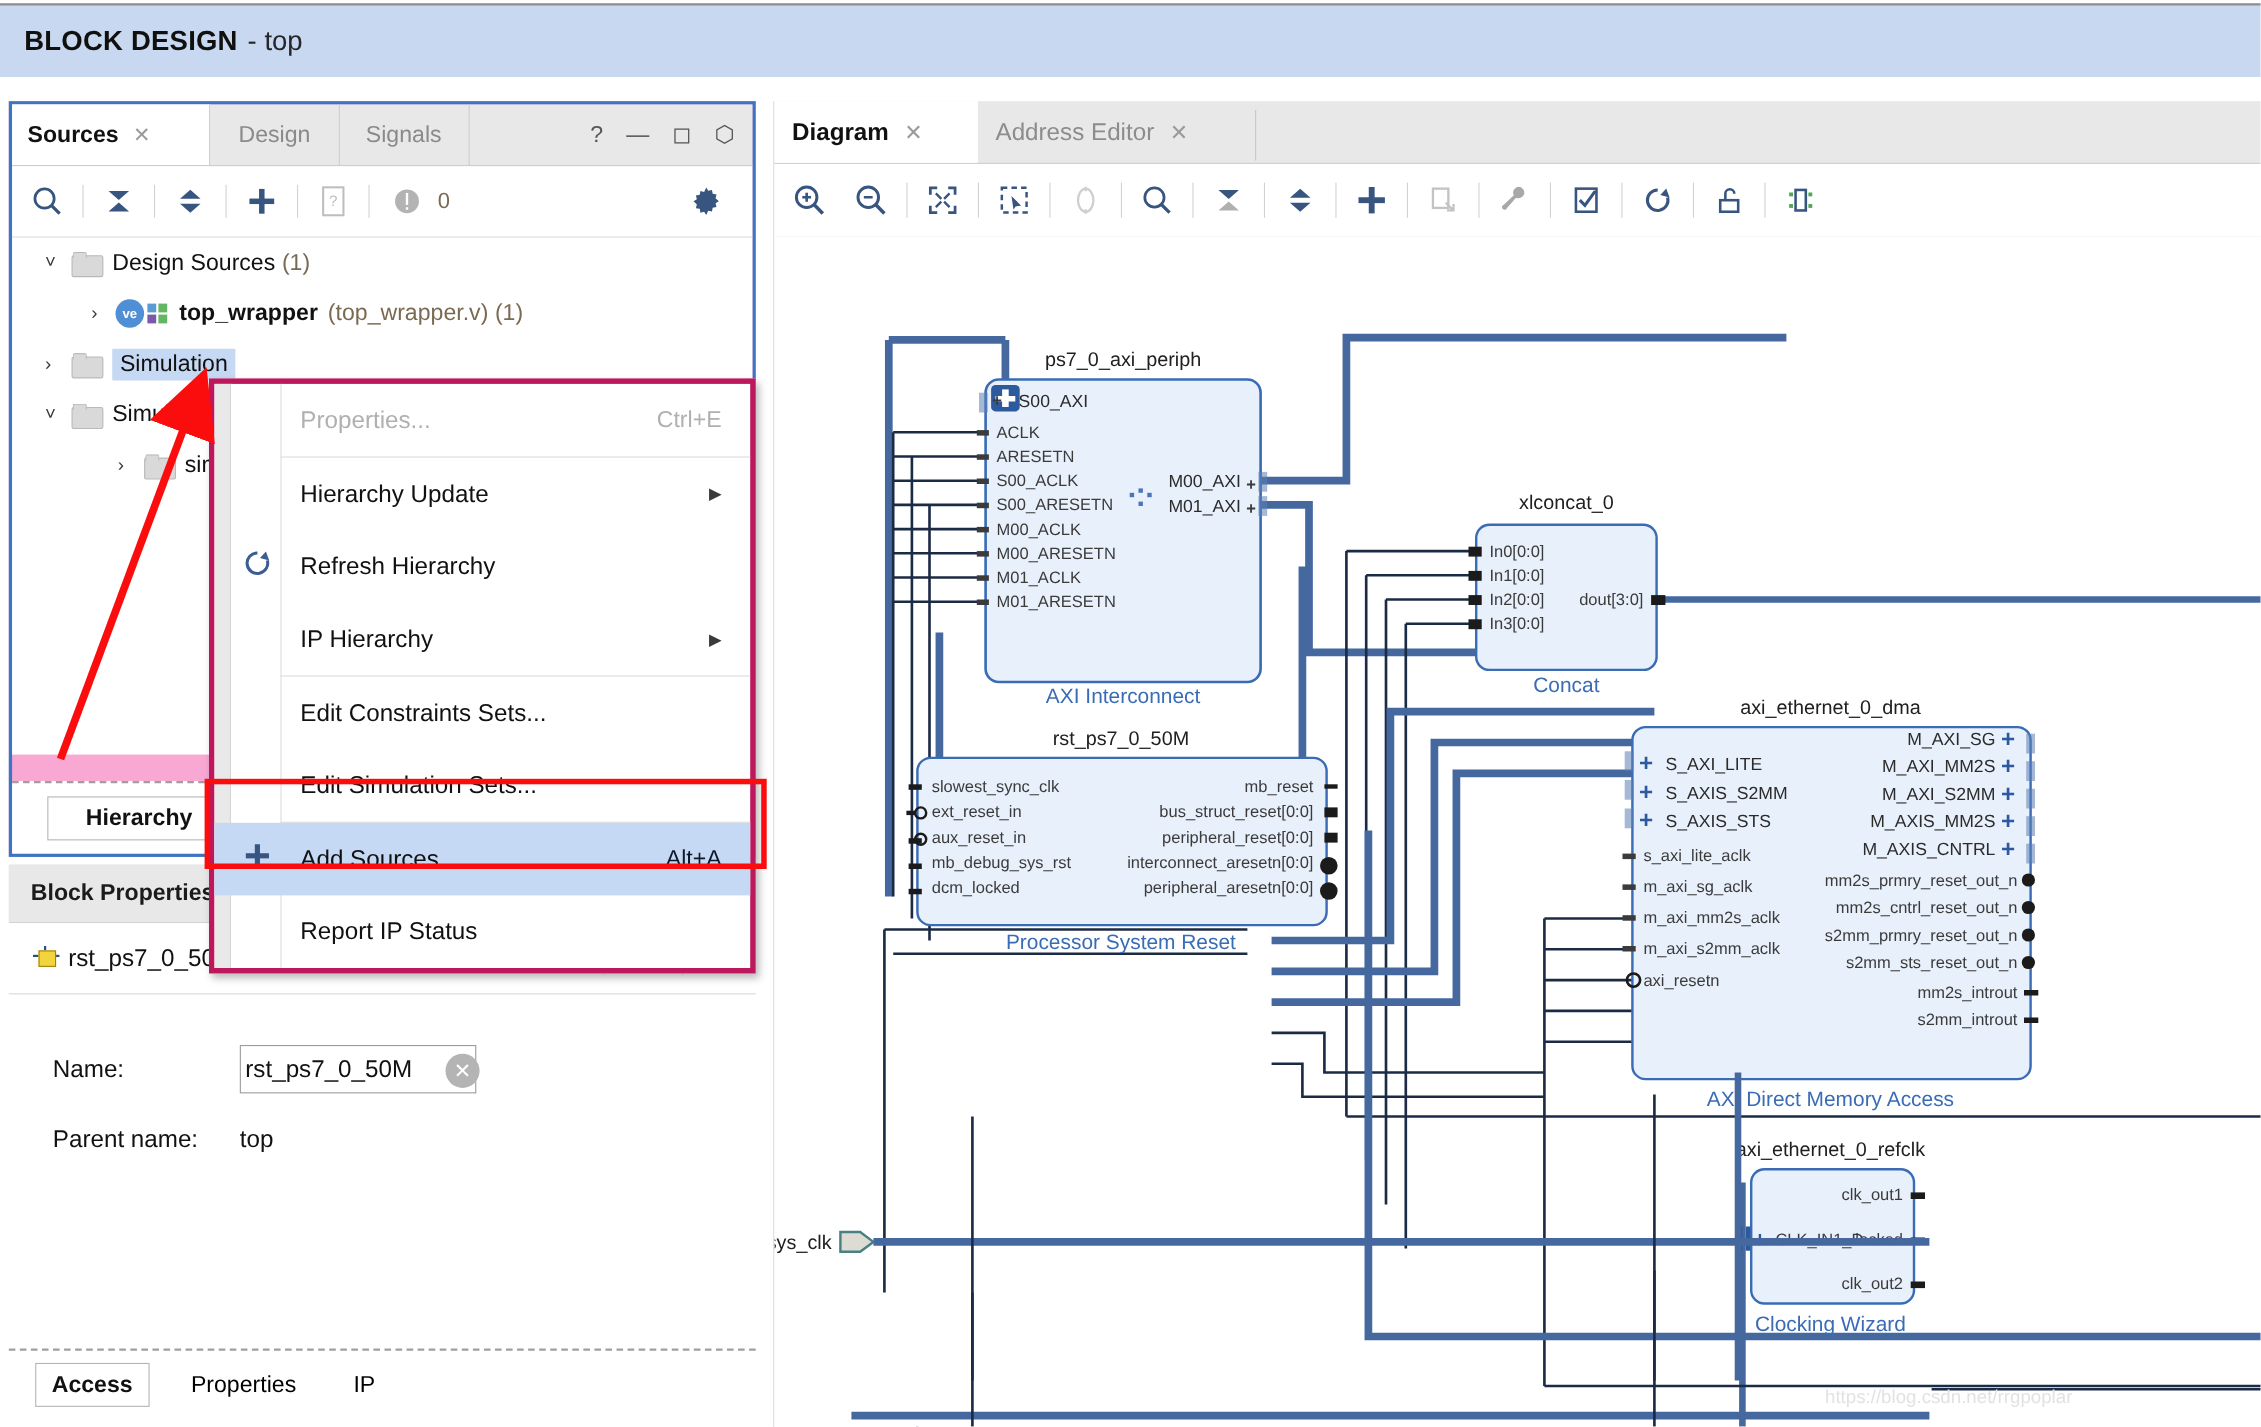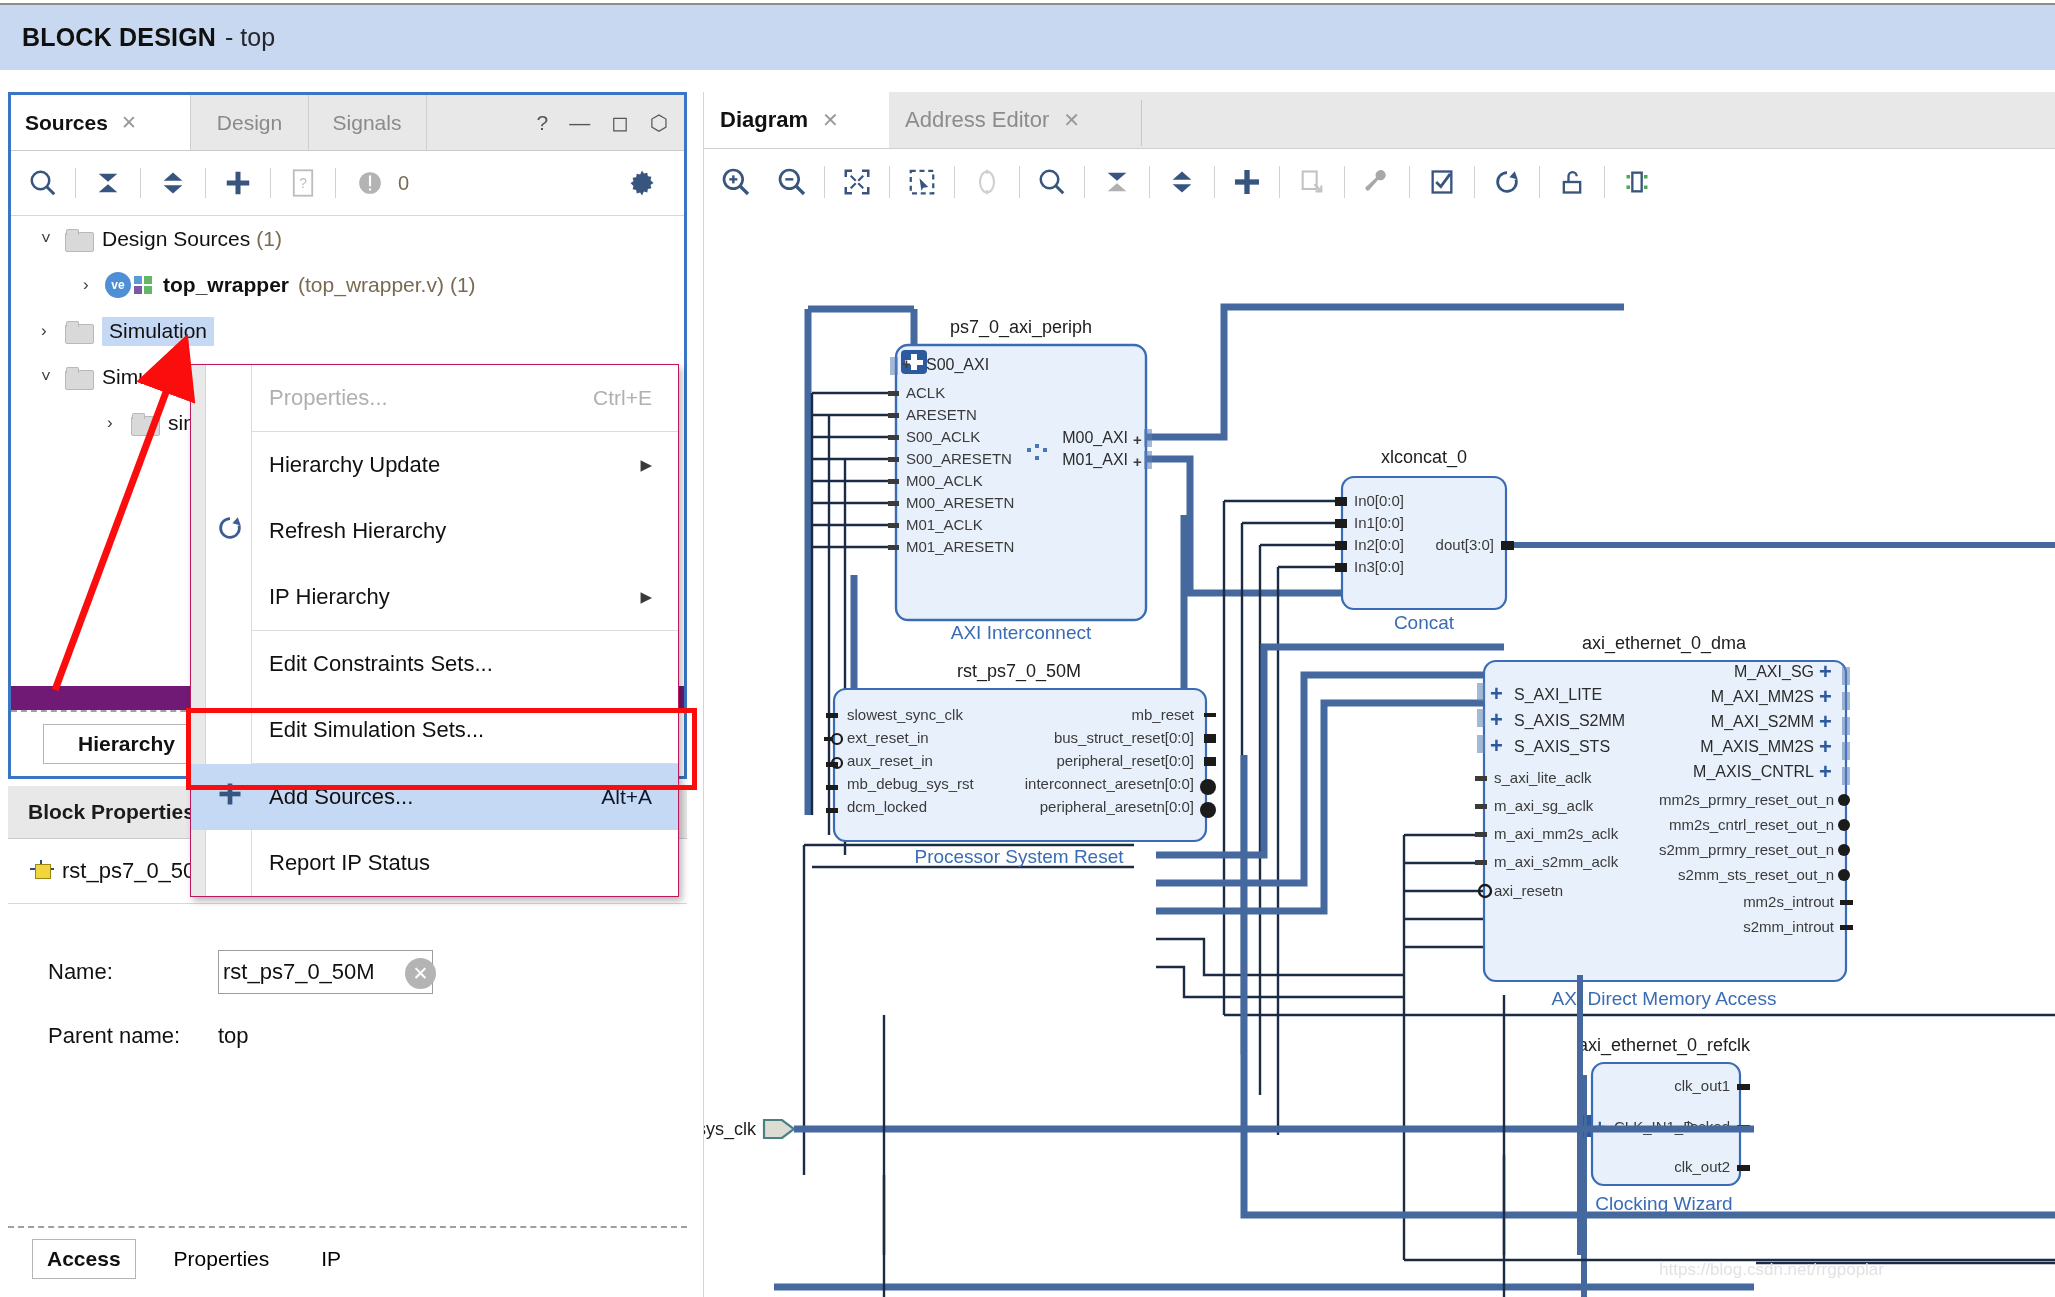--- a/index.html
+++ b/index.html
@@ -19,21 +19,21 @@
     position:absolute;left:0;top:3px;width:2055px;height:65px;
     background:#c7d8f0;border-top:2px solid #8e8e8e;
     display:flex;align-items:center;
   }
   .banner .t1{font-weight:bold;font-size:25px;letter-spacing:.2px;margin-left:22px;color:#10100f;}
   .banner .t2{font-size:25px;margin-left:9px;color:#25252a;}
 
   
   .leftpanel{
     position:absolute;left:8px;top:92px;width:679px;height:687px;
-    border:3px solid #3a76c4;background:#701a75;box-sizing:border-box;
+    border:3px solid #3a76c4;background:#f9a8d4;box-sizing:border-box;
   }
   .tabstrip{position:relative;height:55px;background:#e8e8e8;border-bottom:1px solid #cccccc;}
   .tab{
     position:absolute;top:0;height:55px;display:flex;align-items:center;
     box-sizing:border-box;padding:0 14px;font-size:21px;
   }
   .tab.active{background:#ffffff;color:#111;font-weight:bold;border-right:1px solid #cfcfcf;}
   .tab.inactive{color:#8a8a8a;border-right:1px solid #cfcfcf;}
   .tab .xmark{margin-left:13px;color:#9a9a9a;font-size:19px;font-weight:normal;}
   .winbtns{position:absolute;right:16px;top:0;height:55px;display:flex;align-items:center;gap:21px;color:#55555a;}
@@ -112,22 +112,22 @@
   .fval{color:#111;}
   .bp-bottom{
     position:absolute;left:0;bottom:0;width:100%;height:64px;border-top:2px dashed #9f9f9f;
     display:flex;align-items:center;box-sizing:border-box;
   }
   .btab{margin-left:24px;padding:7px 14px;font-size:21px;color:#000000;}
   .btab.active{border:1px solid #b5b5b5;background:#fff;color:#111;font-weight:bold;}
 
   
   .ctxmenu{
-    position:absolute;left:190px;top:364px;width:487px;
-    background:#ffffff;border:1px solid #be185d;box-shadow:3px 4px 7px rgba(0,0,0,.28);
+    position:absolute;left:190px;top:344px;width:487px;
+    background:#ffffff;border:5px solid #be185d;box-shadow:3px 4px 7px rgba(0,0,0,.28);
     z-index:50;
   }
   .ctxmenu .gutter{position:absolute;left:0;top:0;bottom:0;width:14px;background:#e9e9e9;border-right:1px solid #d6d6d6;}
   .ctxmenu .railline{position:absolute;left:60px;top:0;bottom:0;width:1px;background:#dcdcdc;}
   .mi{
     position:relative;height:66px;display:flex;align-items:center;font-size:22px;color:#111;
     box-sizing:border-box;
   }
   .mi .micon{position:absolute;left:16px;width:46px;text-align:center;color:#34548c;font-size:26px;}
   .mi .mlabel{margin-left:78px;}

